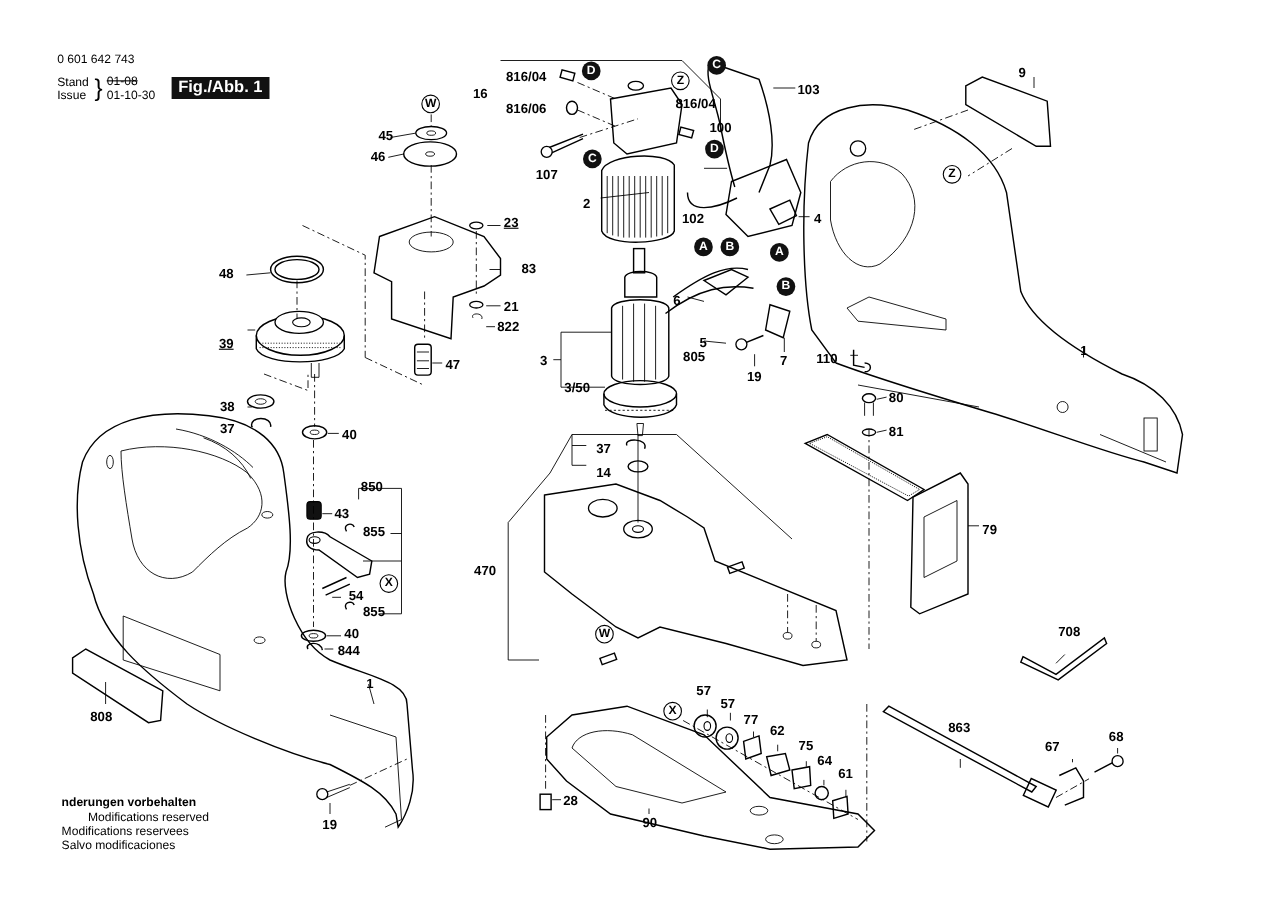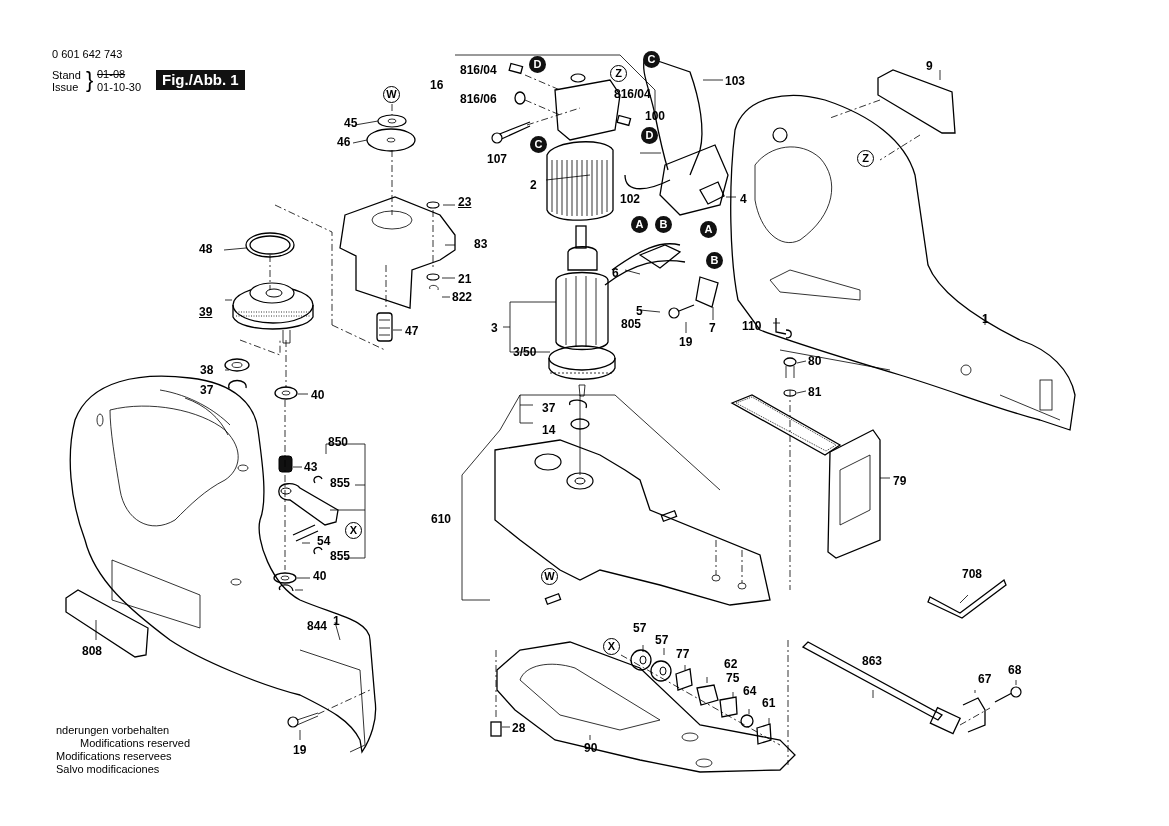--- a/index.html
+++ b/index.html
@@ -23,21 +23,21 @@
 
 <div class="txt" style="left:52px;top:48px;">0 601 642 743</div>
 <div class="txt" style="left:52px;top:69px;">Stand</div>
 <div class="txt" style="left:52px;top:81px;">Issue</div>
 <div class="txt" style="left:86px;top:67px;font-size:22px;line-height:26px;">}</div>
 <div class="txt" style="left:97px;top:68px;text-decoration:line-through;">01-08</div>
 <div class="txt" style="left:97px;top:81px;">01-10-30</div>
 <div class="fig">Fig./Abb. 1</div>
 
 <div style="position:absolute;left:56px;top:724px;">
-  <div class="txt" style="position:relative;">nderungen vorbehalten</div>
+  <div class="txt" style="position:relative;font-weight:bold;">nderungen vorbehalten</div>
   <div class="txt" style="position:relative;padding-left:24px;">Modifications reserved</div>
   <div class="txt" style="position:relative;">Modifications reservees</div>
   <div class="txt" style="position:relative;">Salvo modificaciones</div>
 </div>
 
 <svg id="dia" width="1169" height="826" viewBox="0 0 1169 826">
 
   <g>
     <path class="o" d="M75,420 C90,380 140,372 190,378 C235,383 255,405 258,430 C262,460 268,500 260,520 C255,540 272,585 300,600 C335,615 370,620 370,640 L375,700 C378,720 370,740 362,752 L360,740 C350,720 330,710 300,695 C260,685 200,660 170,640 C130,610 95,580 85,540 C70,500 66,455 75,420 Z"></path>
     <path class="t" d="M110,410 C150,400 200,410 225,430 C245,450 240,470 225,480 C205,490 190,505 175,520 C150,535 125,520 120,490 C115,460 110,430 110,410 Z"></path>
@@ -272,42 +272,42 @@
 <div class="lbl" style="left:199px;top:306px;text-decoration:underline;">39</div>
 <div class="lbl" style="left:200px;top:364px;">38</div>
 <div class="lbl" style="left:200px;top:384px;">37</div>
 <div class="lbl" style="left:311px;top:389px;">40</div>
 <div class="lbl" style="left:328px;top:436px;">850</div>
 <div class="lbl" style="left:304px;top:461px;">43</div>
 <div class="lbl" style="left:330px;top:477px;">855</div>
 <div class="lbl" style="left:317px;top:535px;">54</div>
 <div class="lbl" style="left:330px;top:550px;">855</div>
 <div class="lbl" style="left:313px;top:570px;">40</div>
-<div class="lbl" style="left:307px;top:620px;">844</div>
+<div class="lbl" style="left:307px;top:585px;">844</div>
 <div class="lbl" style="left:82px;top:645px;">808</div>
 <div class="lbl" style="left:293px;top:744px;">19</div>
 <div class="lbl" style="left:612px;top:267px;">6</div>
 <div class="lbl" style="left:491px;top:322px;">3</div>
 <div class="lbl" style="left:636px;top:305px;">5</div>
 <div class="lbl" style="left:621px;top:318px;">805</div>
 <div class="lbl" style="left:513px;top:346px;">3/50</div>
 <div class="lbl" style="left:679px;top:336px;">19</div>
 <div class="lbl" style="left:709px;top:322px;">7</div>
 <div class="lbl" style="left:742px;top:320px;">110</div>
 <div class="lbl" style="left:808px;top:355px;">80</div>
 <div class="lbl" style="left:808px;top:386px;">81</div>
 <div class="lbl" style="left:542px;top:402px;">37</div>
 <div class="lbl" style="left:542px;top:424px;">14</div>
 <div class="lbl" style="left:893px;top:475px;">79</div>
-<div class="lbl" style="left:431px;top:513px;">610</div>
+<div class="lbl" style="left:431px;top:513px;">470</div>
 <div class="lbl" style="left:962px;top:568px;">708</div>
 <div class="lbl" style="left:633px;top:622px;">57</div>
 <div class="lbl" style="left:655px;top:634px;">57</div>
 <div class="lbl" style="left:676px;top:648px;">77</div>
-<div class="lbl" style="left:724px;top:658px;">62</div>
+<div class="lbl" style="left:700px;top:658px;">62</div>
 <div class="lbl" style="left:726px;top:672px;">75</div>
 <div class="lbl" style="left:743px;top:685px;">64</div>
 <div class="lbl" style="left:762px;top:697px;">61</div>
 <div class="lbl" style="left:862px;top:655px;">863</div>
-<div class="lbl" style="left:964px;top:673px;padding-left:14px;">67</div>
+<div class="lbl" style="left:936px;top:673px;padding-left:14px;">67</div>
 <div class="lbl" style="left:1008px;top:664px;">68</div>
 <div class="lbl" style="left:512px;top:722px;">28</div>
 <div class="lbl" style="left:584px;top:742px;">90</div>
 
 </body></html>

